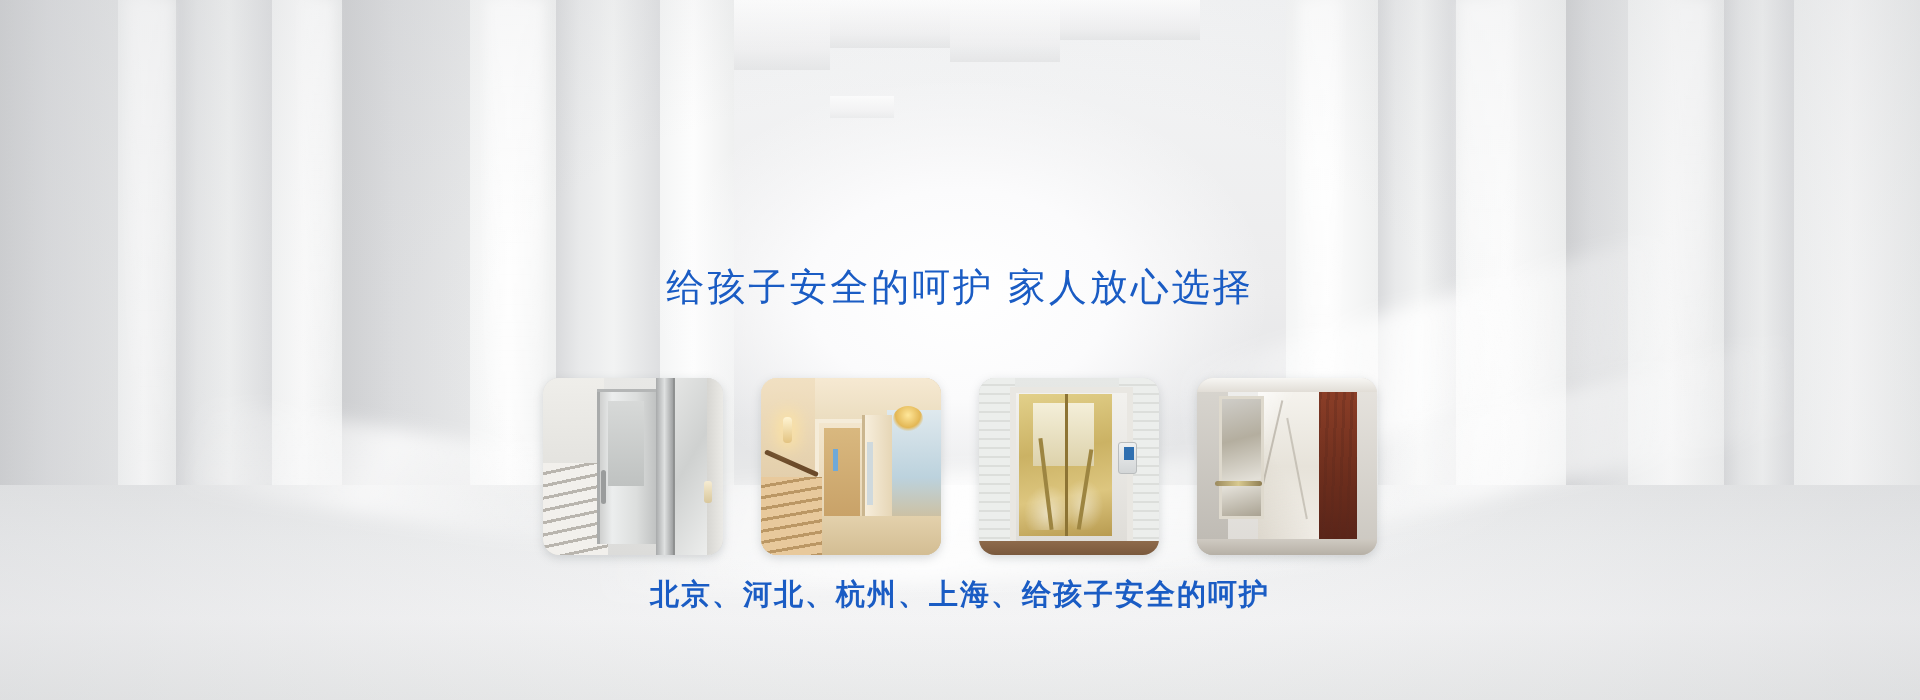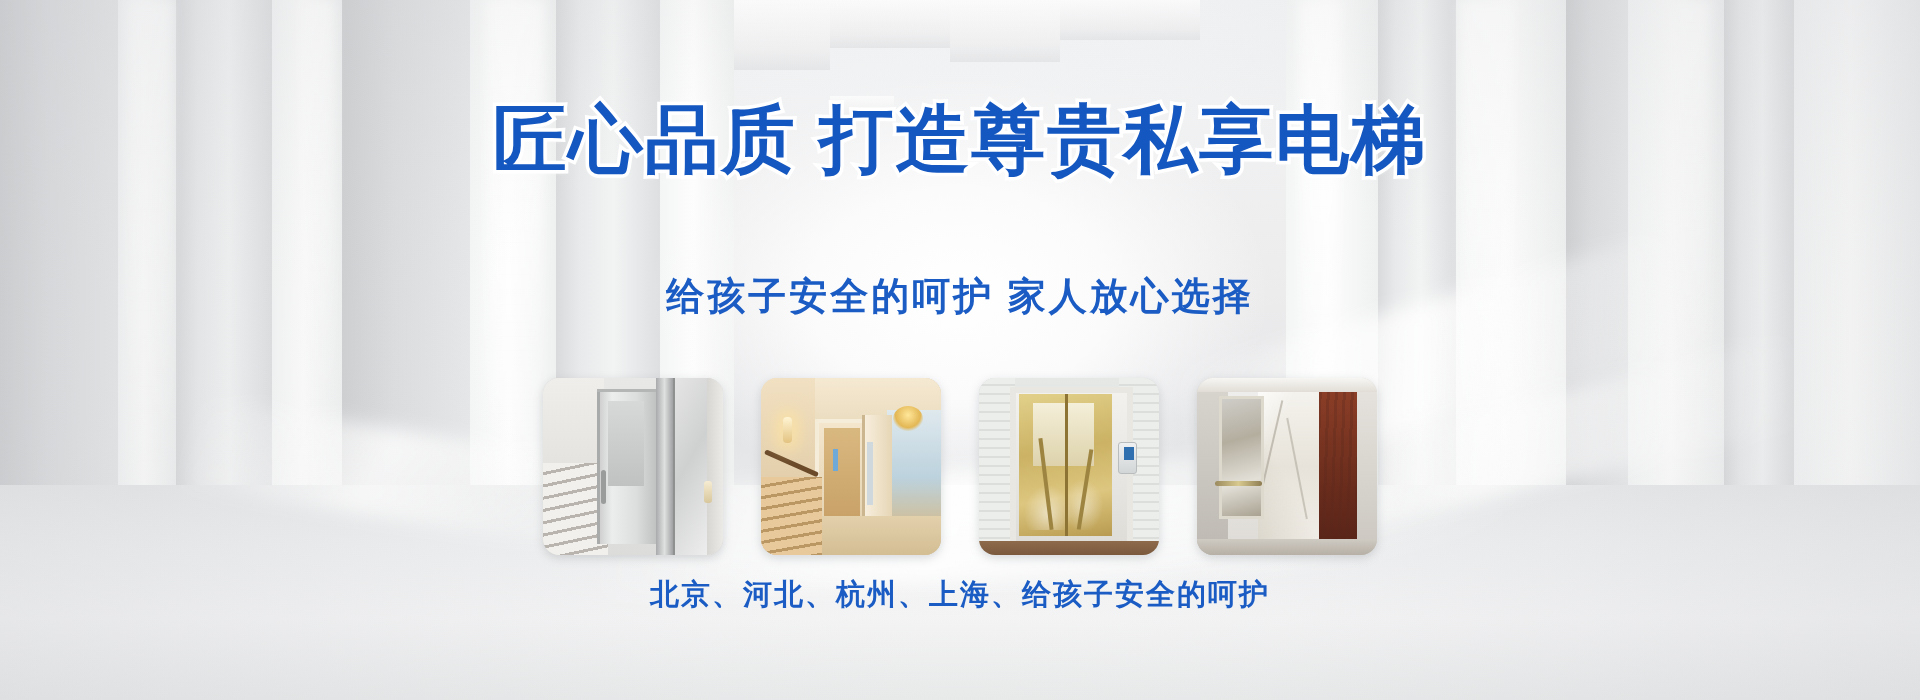--- a/index.html
+++ b/index.html
@@ -74,23 +74,23 @@
     text-align:center;
     font-size:74px;line-height:1.18;font-weight:bold;
     letter-spacing:2px;
     color:#1557c0;
     -webkit-text-stroke:7px #ffffff;
     paint-order:stroke fill;
     text-shadow:0 2px 4px rgba(255,255,255,.9);
     white-space:nowrap;
   }
   .subtitle{
-    position:absolute;top:272px;left:0;width:1920px;
+    position:absolute;top:263px;left:0;width:1920px;
     text-align:center;
-    font-size:38px;line-height:1.3;font-weight:bold;
+    font-size:38px;line-height:1.3;font-weight:normal;
     letter-spacing:3px;
     color:#1a5cc4;
     white-space:nowrap;
   }
 
   .cards{
     position:absolute;top:378px;left:0;width:1920px;
     display:flex;justify-content:center;align-items:flex-start;
     gap:38px;
   }
@@ -278,21 +278,20 @@
     <div class="shaft-d" style="left:1180px;top:300px;width:520px;height:120px;transform:rotate(-16deg);"></div>
     <div class="shaft-d" style="left:1240px;top:400px;width:560px;height:90px;transform:rotate(-13deg);"></div>
     <div class="shaft-d" style="left:190px;top:430px;width:420px;height:90px;transform:rotate(9deg);"></div>
     <div class="shaft-d" style="left:600px;top:470px;width:760px;height:110px;transform:rotate(-3deg);"></div>
   </div>
 
   <div class="vignette"></div>
 
   <div class="content">
 
-    <div class="headline">匠心品质 打造尊贵私享电梯</div>
 
     <div class="subtitle">给孩子安全的呵护 家人放心选择</div>
 
     <div class="cards">
 
       <div class="card">
         <div class="photo p1">
           <div class="wall"></div>
           <div class="stairs"></div>
           <div class="topbar"></div>

